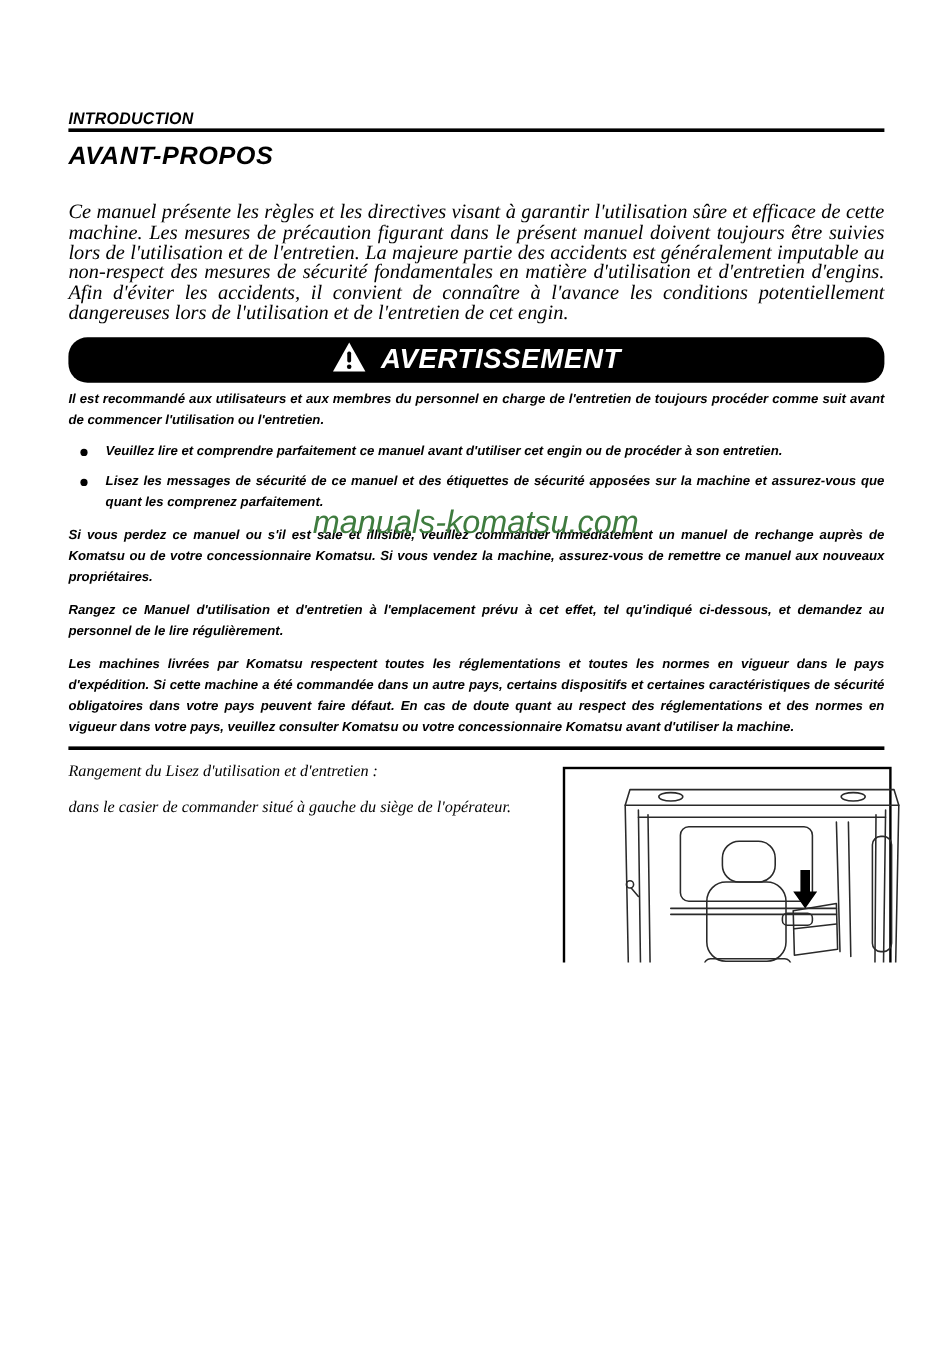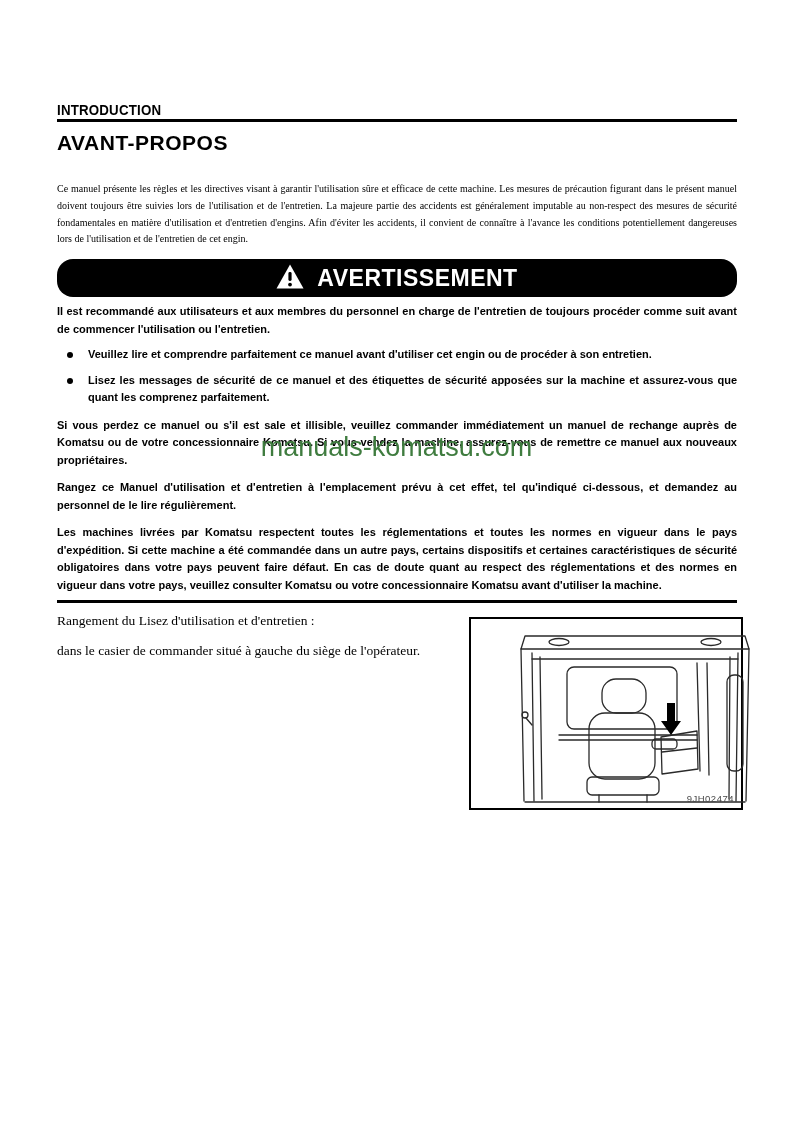--- a/index.html
+++ b/index.html
@@ -1,24 +1,25 @@
 <!DOCTYPE html>
 <html><head>
 <meta charset="utf-8">
 <style>
   * { margin:0; padding:0; box-sizing:border-box; }
   html,body { background:#ffffff; }
   .page {
     position:relative;
     width:793px; height:798px;
-    margin:16px auto;
+    margin:4px auto;
     background:#ffffff;
     font-family:"Liberation Serif", serif;
     color:#000;
     overflow:hidden;
+    font-style:italic;
   }
   .content {
     position:absolute;
     left:57px; right:56px; top:86px;
   }
   .intro-label {
     font-family:"Liberation Sans", sans-serif;
     font-size:14px; font-weight:700;
     letter-spacing:0.2px;
     transform:scaleX(0.95); transform-origin:left;
@@ -27,21 +28,21 @@
     height:3px; background:#000; margin-top:1px;
   }
   .doc-title {
     font-family:"Liberation Sans", sans-serif;
     font-size:21px; font-weight:800;
     letter-spacing:0.5px;
     margin-top:9px;
   }
   .intro-para {
     margin-top:26px;
-    font-size:10px; line-height:16.8px;
+    font-size:17px; line-height:16.8px;
     text-align:justify;
   }
   .warning-banner {
     margin-top:11px;
     height:38px;
     background:#000;
     display:flex; align-items:center; justify-content:center;
     gap:13px;
     border-radius:16px;
   }

